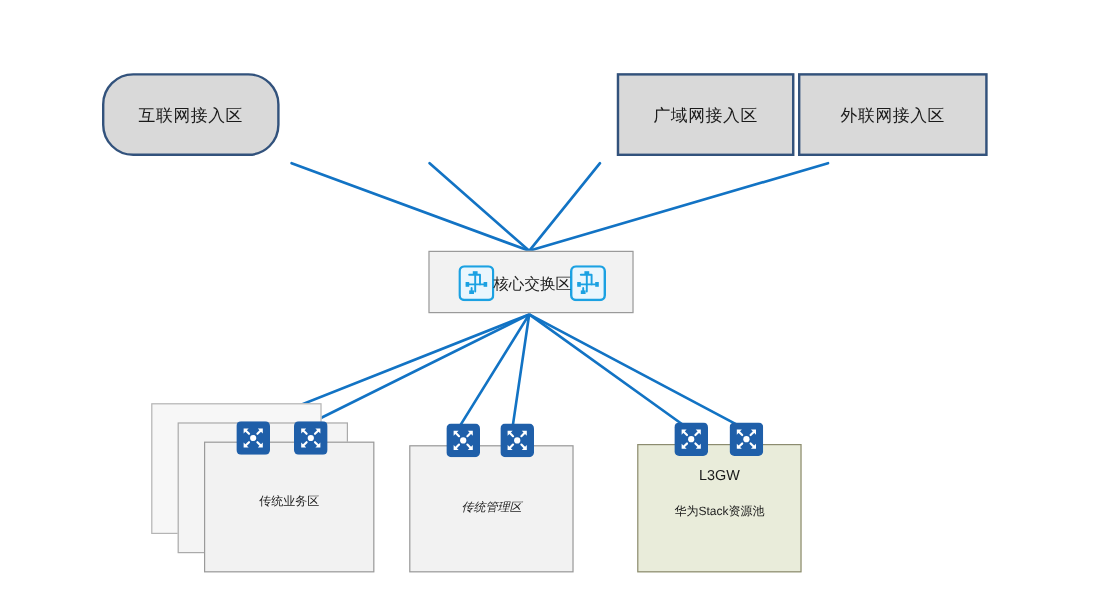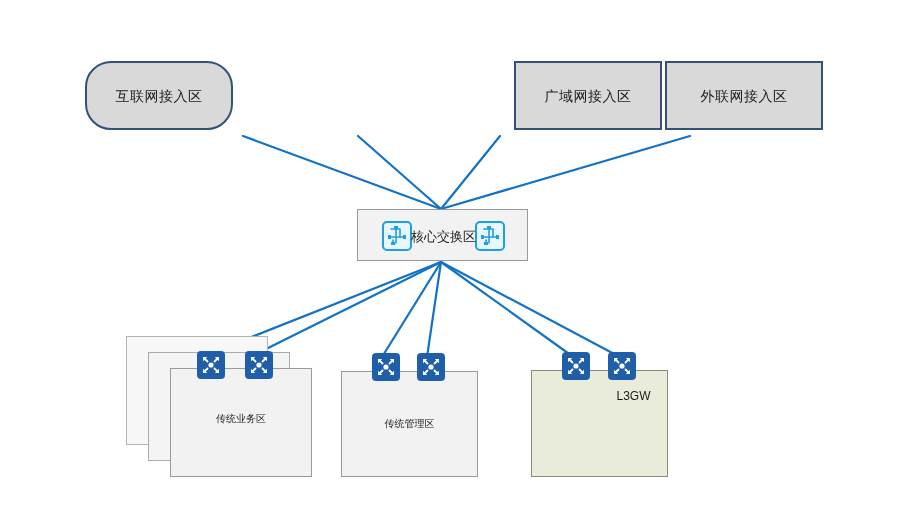--- a/index.html
+++ b/index.html
@@ -106,21 +106,20 @@
   .area-label.faded-b { color: #d5d5d5; }
 
   .sub-label {
     position: absolute;
     width: 100%;
     text-align: center;
     font-size: 12px;
     color: #1a1a1a;
     line-height: 1;
     white-space: nowrap;
-    padding-left: 34px;
   }
 
   
   .sw-dark {
     position: absolute;
     width: 28px;
     height: 28px;
     z-index: 5;
   }
 </style>
@@ -234,21 +233,21 @@
       </g>
       <g fill="#ffffff">
         <path d="M6 6 l4.2 0 l-4.2 4.2 z"></path>
           <path d="M22 6 l-4.2 0 l4.2 4.2 z"></path>
         <path d="M6 22 l4.2 0 l-4.2 -4.2 z"></path>
           <path d="M22 22 l-4.2 0 l4.2 -4.2 z"></path>
       </g>
     </svg>
   </span>
 
-  <div class="area-box" style="left:341px; top:371px; width:137px; height:106px;">
+  <div class="area-box" style="left:341px; top:371px; width:137px; height:106px;font-style:italic;">
     <span class="area-label" style="top:47px;">传统管理区</span>
   </div>
   <span class="sw-dark" style="left:372px; top:353px;">
     <svg viewBox="0 0 28 28" width="28" height="28">
       <rect x="0" y="0" width="28" height="28" rx="4" fill="#1f5fa9"></rect>
       <circle cx="14" cy="14" r="2.6" fill="#ffffff"></circle>
       <g stroke="#ffffff" stroke-width="1.8" fill="none" stroke-linecap="round">
         <path d="M7.5 7.5 L10.5 10.5"></path>
           <path d="M20.5 7.5 L17.5 10.5"></path>
         <path d="M7.5 20.5 L10.5 17.5"></path>
@@ -276,20 +275,21 @@
         <path d="M6 6 l4.2 0 l-4.2 4.2 z"></path>
           <path d="M22 6 l-4.2 0 l4.2 4.2 z"></path>
         <path d="M6 22 l4.2 0 l-4.2 -4.2 z"></path>
           <path d="M22 22 l-4.2 0 l4.2 -4.2 z"></path>
       </g>
     </svg>
   </span>
 
   <div class="area-box green" style="left:531px; top:370px; width:137px; height:107px;">
     <span class="sub-label" style="top:19px;">L3GW</span>
+    <span class="area-label" style="top:51px;">华为Stack资源池</span>
   </div>
   <span class="sw-dark" style="left:562px; top:352px;">
     <svg viewBox="0 0 28 28" width="28" height="28">
       <rect x="0" y="0" width="28" height="28" rx="4" fill="#1f5fa9"></rect>
       <circle cx="14" cy="14" r="2.6" fill="#ffffff"></circle>
       <g stroke="#ffffff" stroke-width="1.8" fill="none" stroke-linecap="round">
         <path d="M7.5 7.5 L10.5 10.5"></path>
           <path d="M20.5 7.5 L17.5 10.5"></path>
         <path d="M7.5 20.5 L10.5 17.5"></path>
           <path d="M20.5 20.5 L17.5 17.5"></path>

